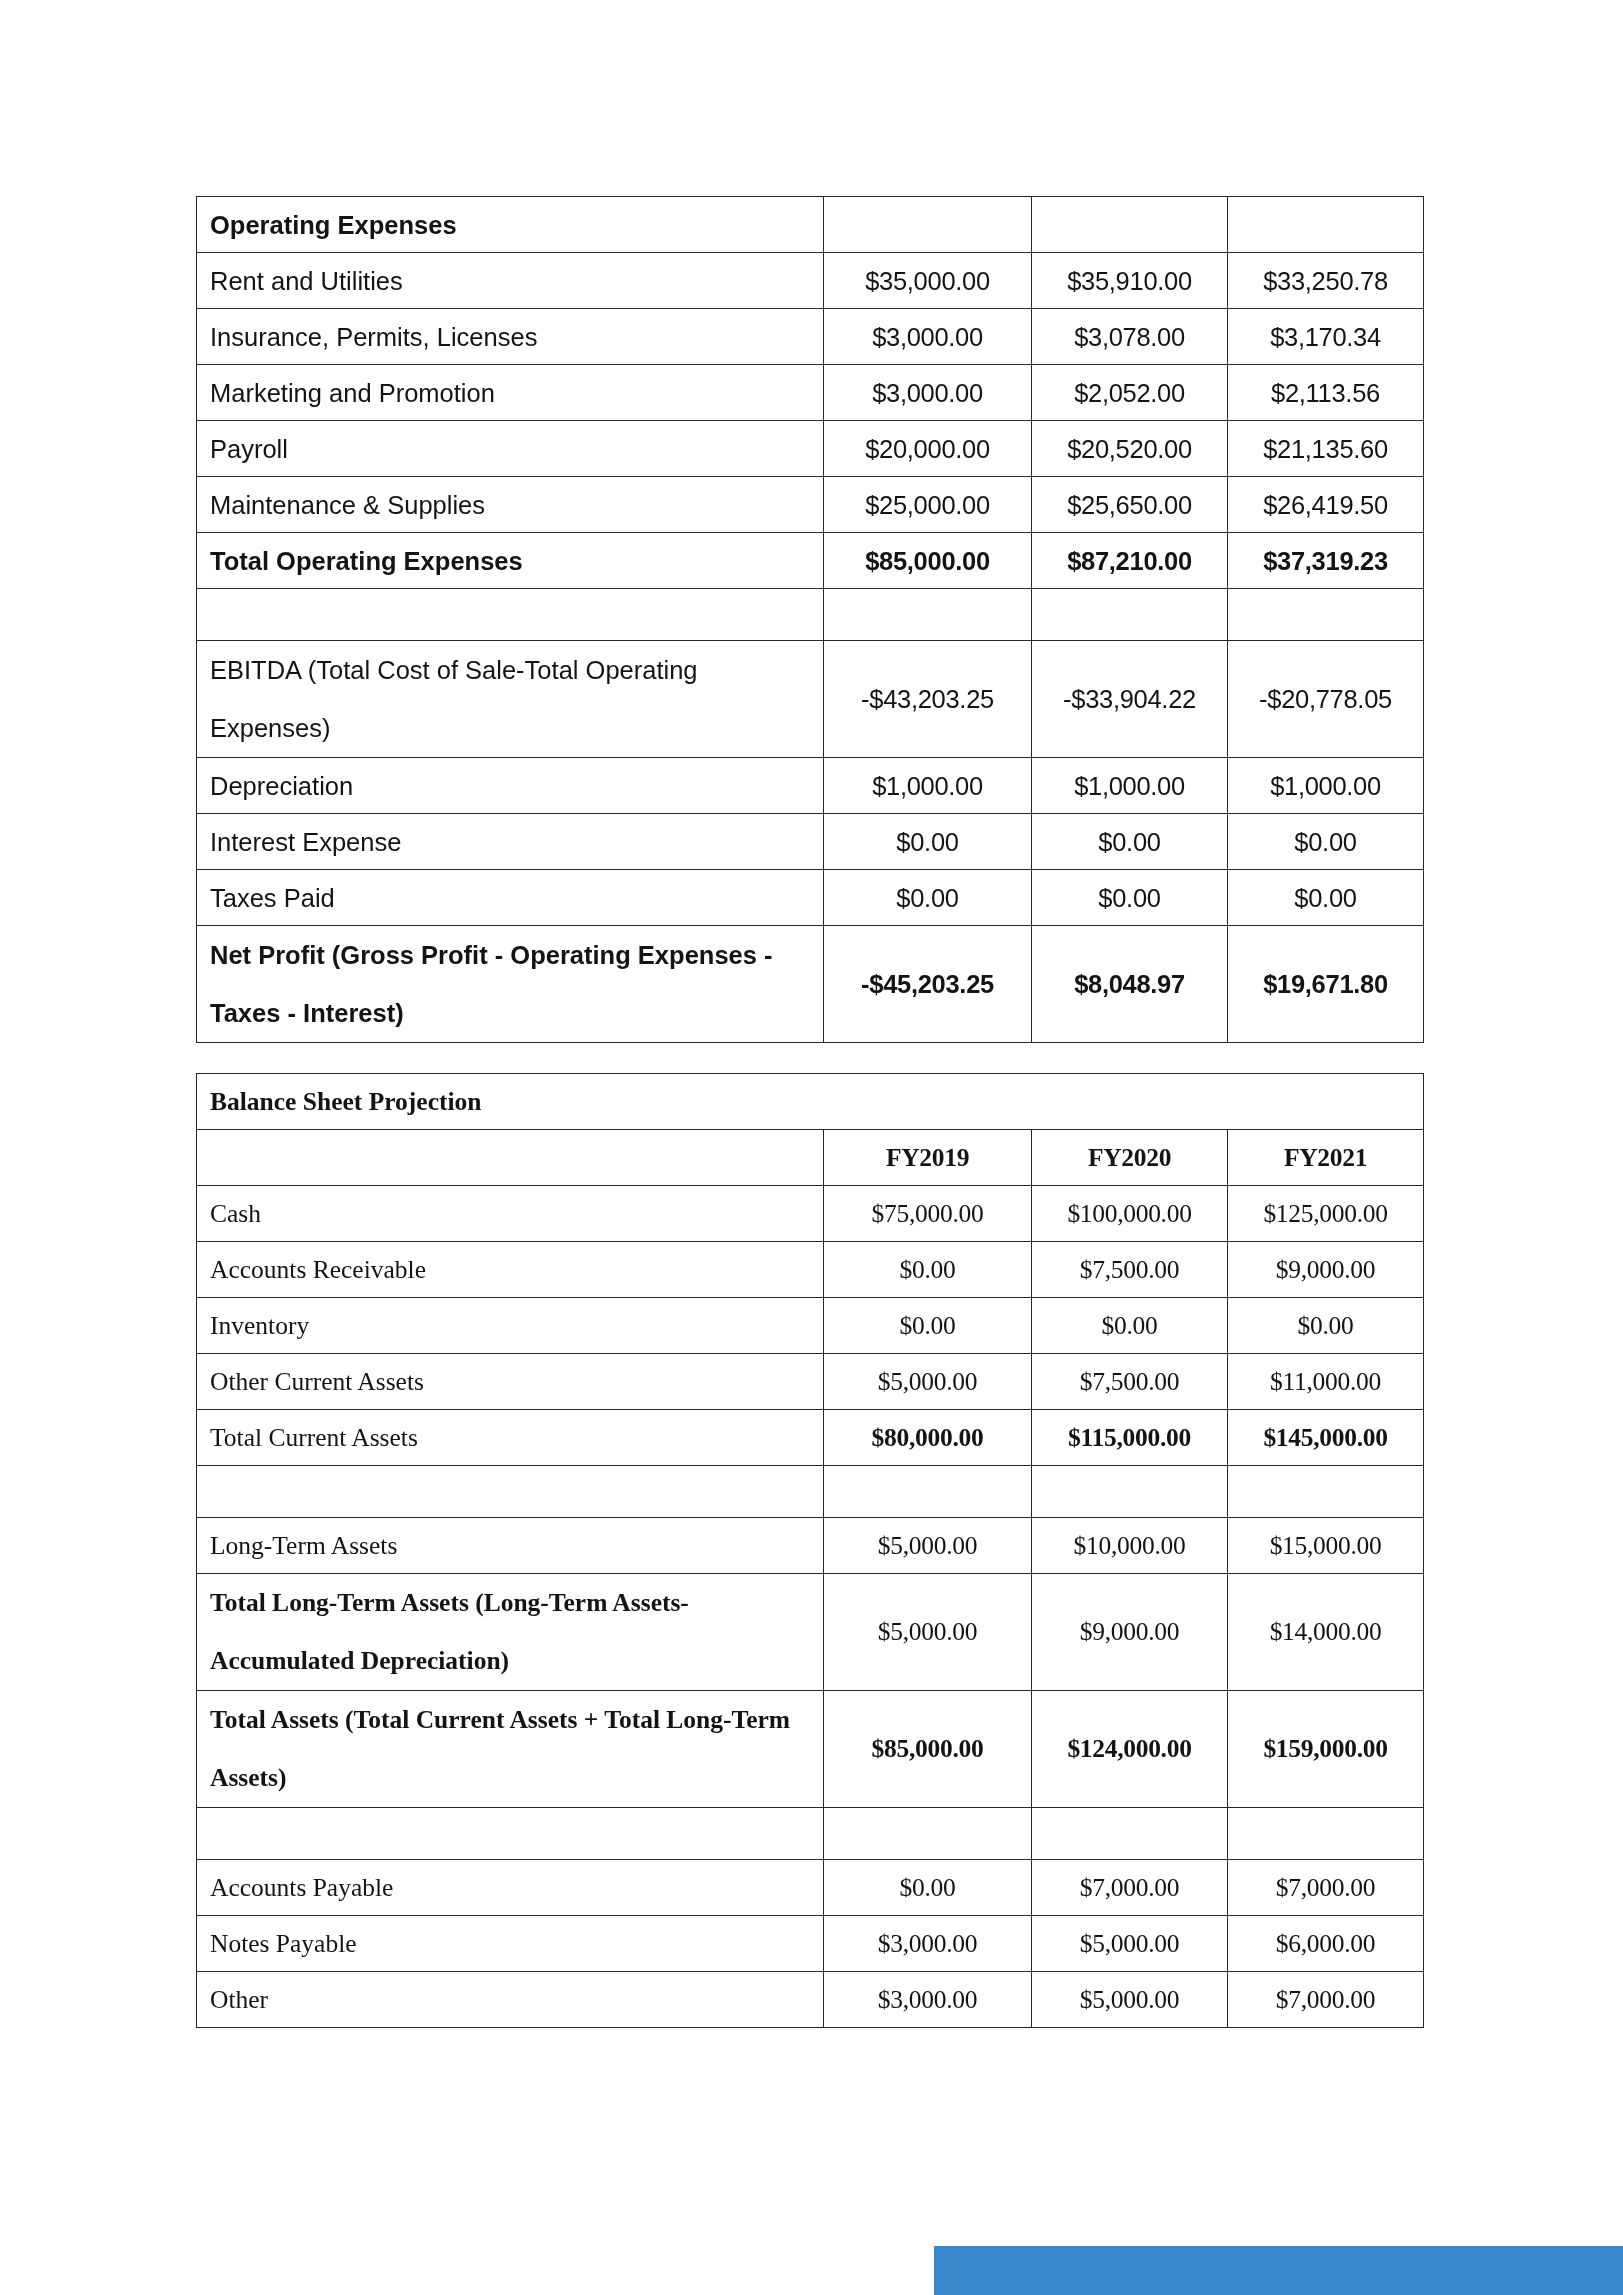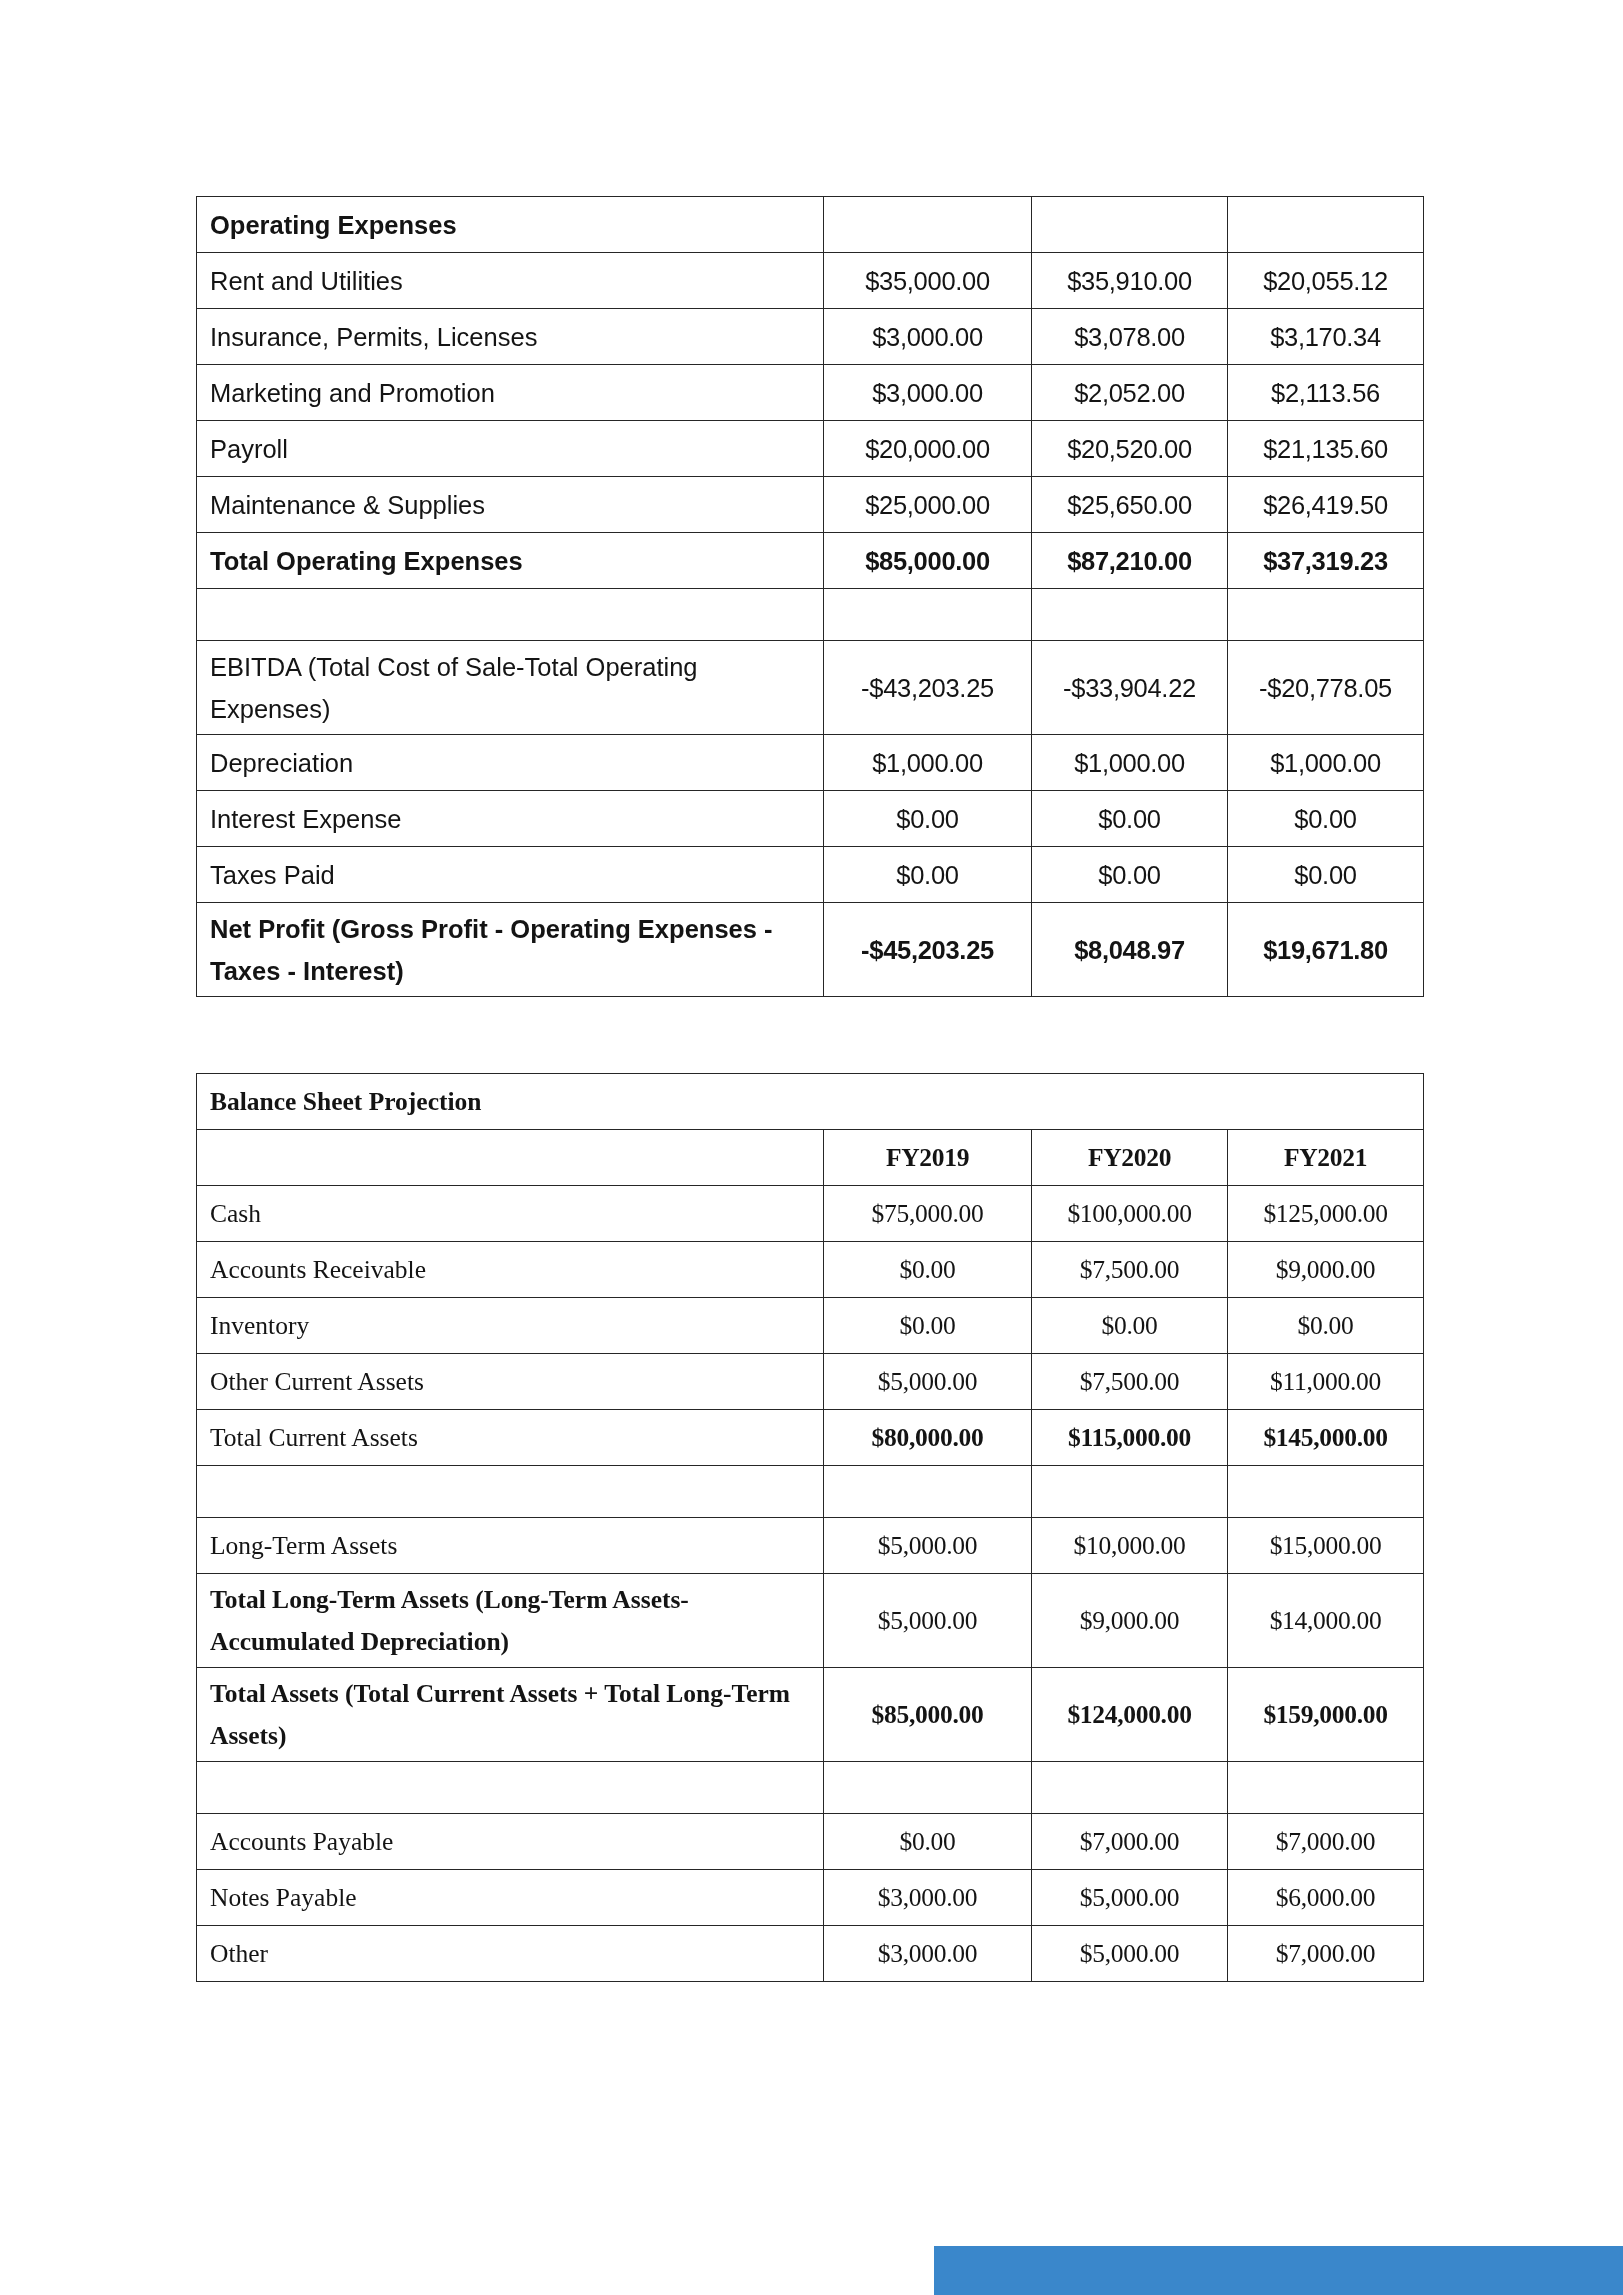--- a/index.html
+++ b/index.html
@@ -39,21 +39,21 @@
     white-space: normal;
   }
   .fin-table td.num {
     text-align: center;
     padding: 0 2.6px;
     letter-spacing: -0.3px;
   }
   .fin-table tr.r-std td { height: 55px; }
   .fin-table tr.r-blank td { height: 51px; }
   .fin-table tr.r-double td { height: 93px; }
-  .fin-table tr.r-double td.label { line-height: 42px; margin-top: 36px; }
+  .fin-table tr.r-double td.label { line-height: 58px; margin-top: 36px; }
   .bold { font-weight: bold; }
   #table-opex { top: 196px; }
   #table-balance { top: 1073px; font-family: Liberation Serif, serif; }
   .footer-bar {
     position: absolute;
     left: 934px;
     top: 2246px;
     width: 689px;
     height: 49px;
     background: #3a87cb;
@@ -73,21 +73,21 @@
     <tr class="r-std">
       <td class="label bold">Operating Expenses</td>
       <td class="num"></td>
       <td class="num"></td>
       <td class="num"></td>
     </tr>
     <tr class="r-std">
       <td class="label">Rent and Utilities</td>
       <td class="num">$35,000.00</td>
       <td class="num">$35,910.00</td>
-      <td class="num">$20,055.12</td>
+      <td class="num">$33,250.78</td>
     </tr>
     <tr class="r-std">
       <td class="label">Insurance, Permits, Licenses</td>
       <td class="num">$3,000.00</td>
       <td class="num">$3,078.00</td>
       <td class="num">$3,170.34</td>
     </tr>
     <tr class="r-std">
       <td class="label">Marketing and Promotion</td>
       <td class="num">$3,000.00</td>

